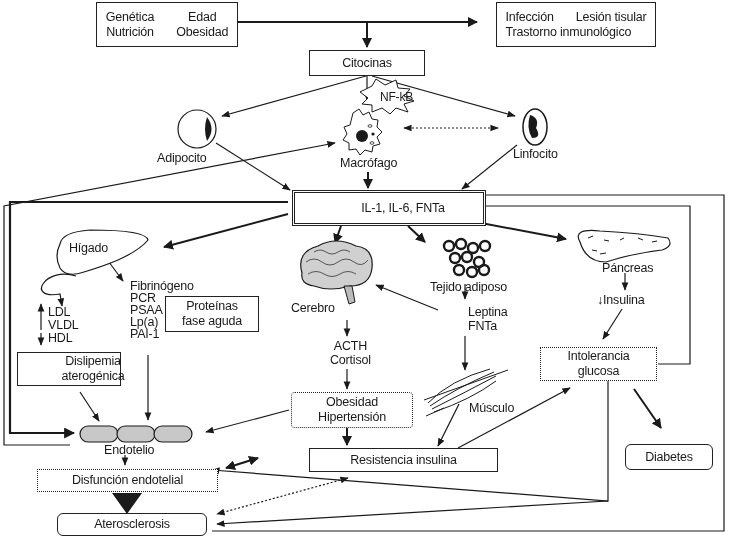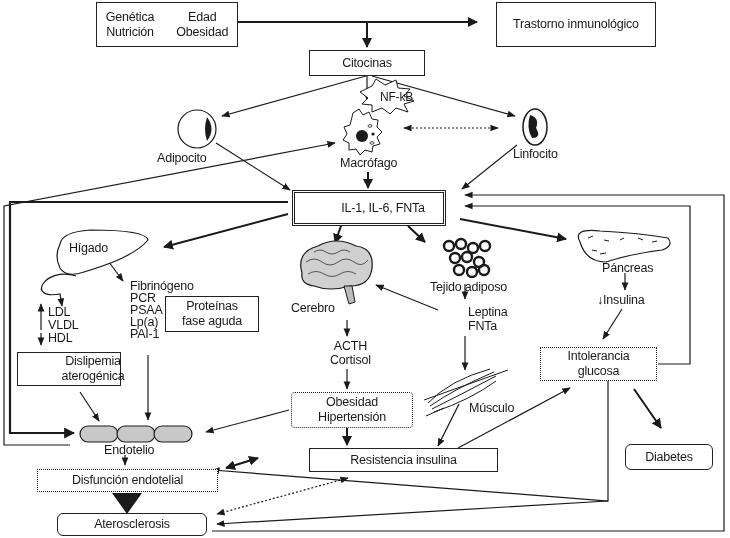--- a/index.html
+++ b/index.html
@@ -149,31 +149,35 @@
 <div class="box" style="left:96px;top:2px;width:142px;height:45px;">
   <div class="two-col">
     <span>Genética</span>
     <span>Edad</span>
     <span>Nutrición</span>
     <span>Obesidad</span>
   </div>
 </div>
 <div class="box" style="left:496px;top:2px;width:160px;height:45px;">
   <div class="stack">
+    <div style="display:flex;gap:22px;">
+      <span>Infección</span>
+      <span>Lesión tisular</span>
+    </div>
     <span>Trastorno inmunológico</span>
   </div>
 </div>
 
 <div class="box" style="left:309px;top:50px;width:116px;height:26px;">Citocinas</div>
 <div class="lbl" style="left:373px;top:90px;font-size:12px;margin-left:7px;">NF-kB</div>
 <div class="lbl" style="left:157px;top:151px;">Adipocito</div>
 <div class="lbl" style="left:340px;top:156px;">Macrófago</div>
 <div class="lbl" style="left:513px;top:147px;">Linfocito</div>
 
-<div class="box double" style="left:292px;top:190px;width:154px;height:36px;padding-left:28px;">IL-1, IL-6, FNTa</div>
+<div class="box double" style="left:292px;top:190px;width:194px;height:36px;padding-left:28px;">IL-1, IL-6, FNTa</div>
 
 <div class="lbl" style="left:69px;top:241px;">Hígado</div>
 <div class="stack lbl" style="left:130px;top:280px;line-height:12px;">
   <span>Fibrinógeno</span>
   <span>PCR</span>
   <span>PSAA</span>
   <span>Lp(a)</span>
   <span>PAI-1</span>
 </div>
 <div class="box" style="left:165px;top:296px;width:94px;height:36px;flex-direction:column;">

